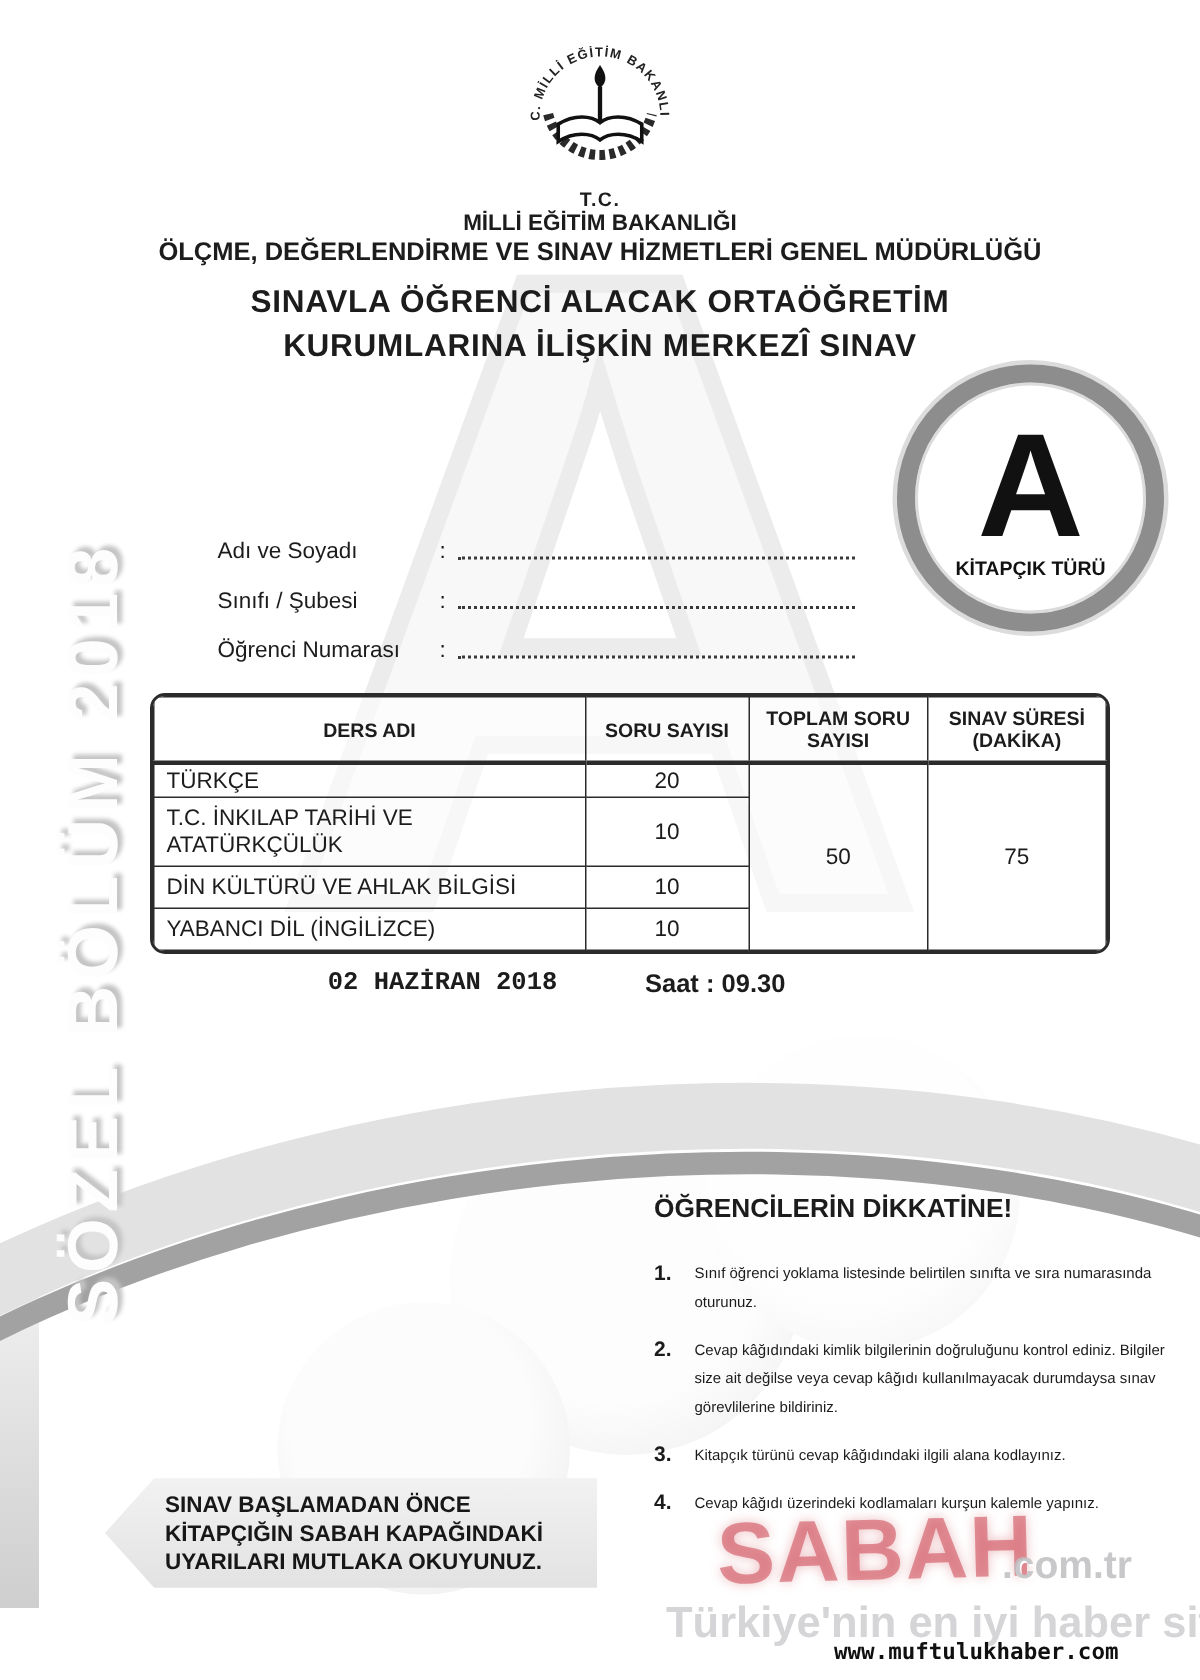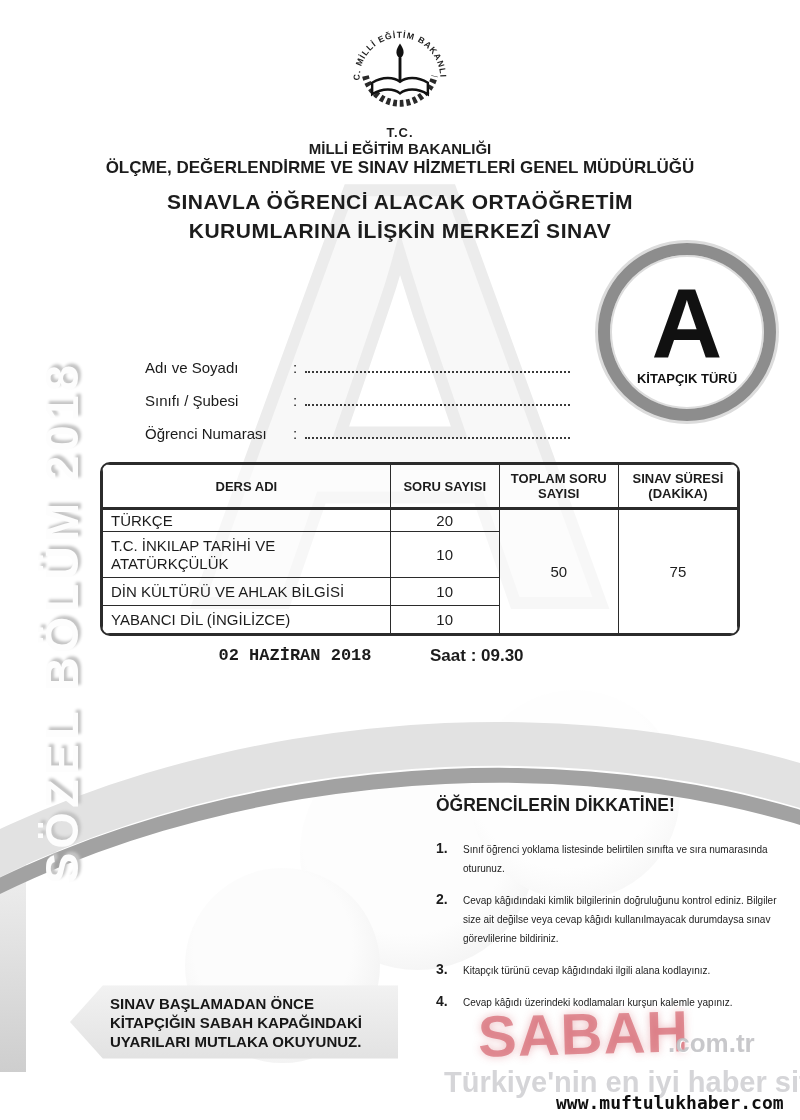--- a/index.html
+++ b/index.html
@@ -110,21 +110,21 @@
     font-size:26px; font-weight:700; color:rgba(190,190,194,0.85);
     text-shadow:1px 1px 0 #ffffff;
   }
   .wm-tagline {
     position:absolute; left:444px; top:1066px; z-index:5; white-space:nowrap;
     font-size:29px; font-weight:700; color:rgba(208,208,212,0.9);
     text-shadow:1px 1px 0 #ffffff;
   }
   .wm-url {
     position:absolute; left:556px; top:1092px; z-index:11;
-    font-family:"DejaVu Sans Mono", monospace; font-size:18px; font-weight:700; color:#101010;
+    font-family:"DejaVu Sans Mono", monospace; font-size:15px; font-weight:700; color:#101010;
   }
 </style>
 </head>
 <body>
 
 <div class="page">
 
   <div class="watermark-a">A</div>
   <div class="soft-circle c1"></div>
   <div class="soft-circle c2"></div>

